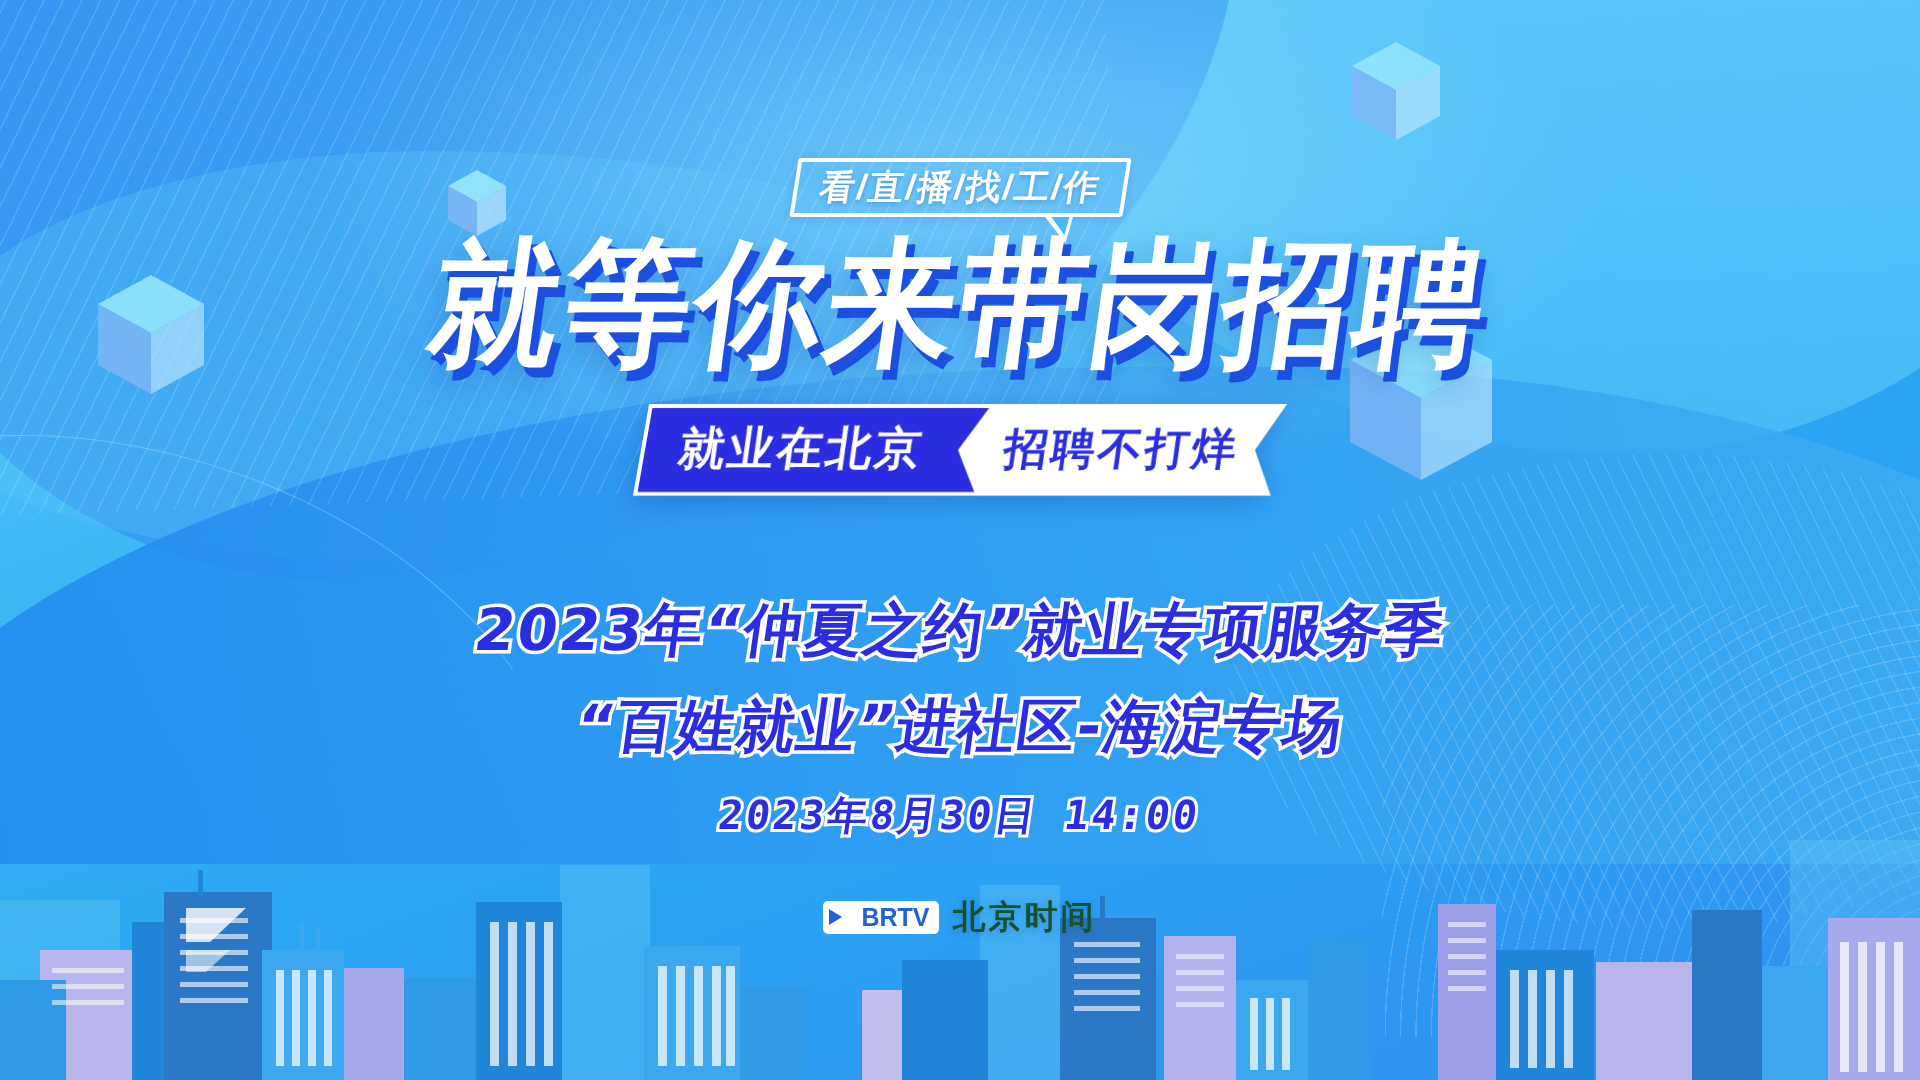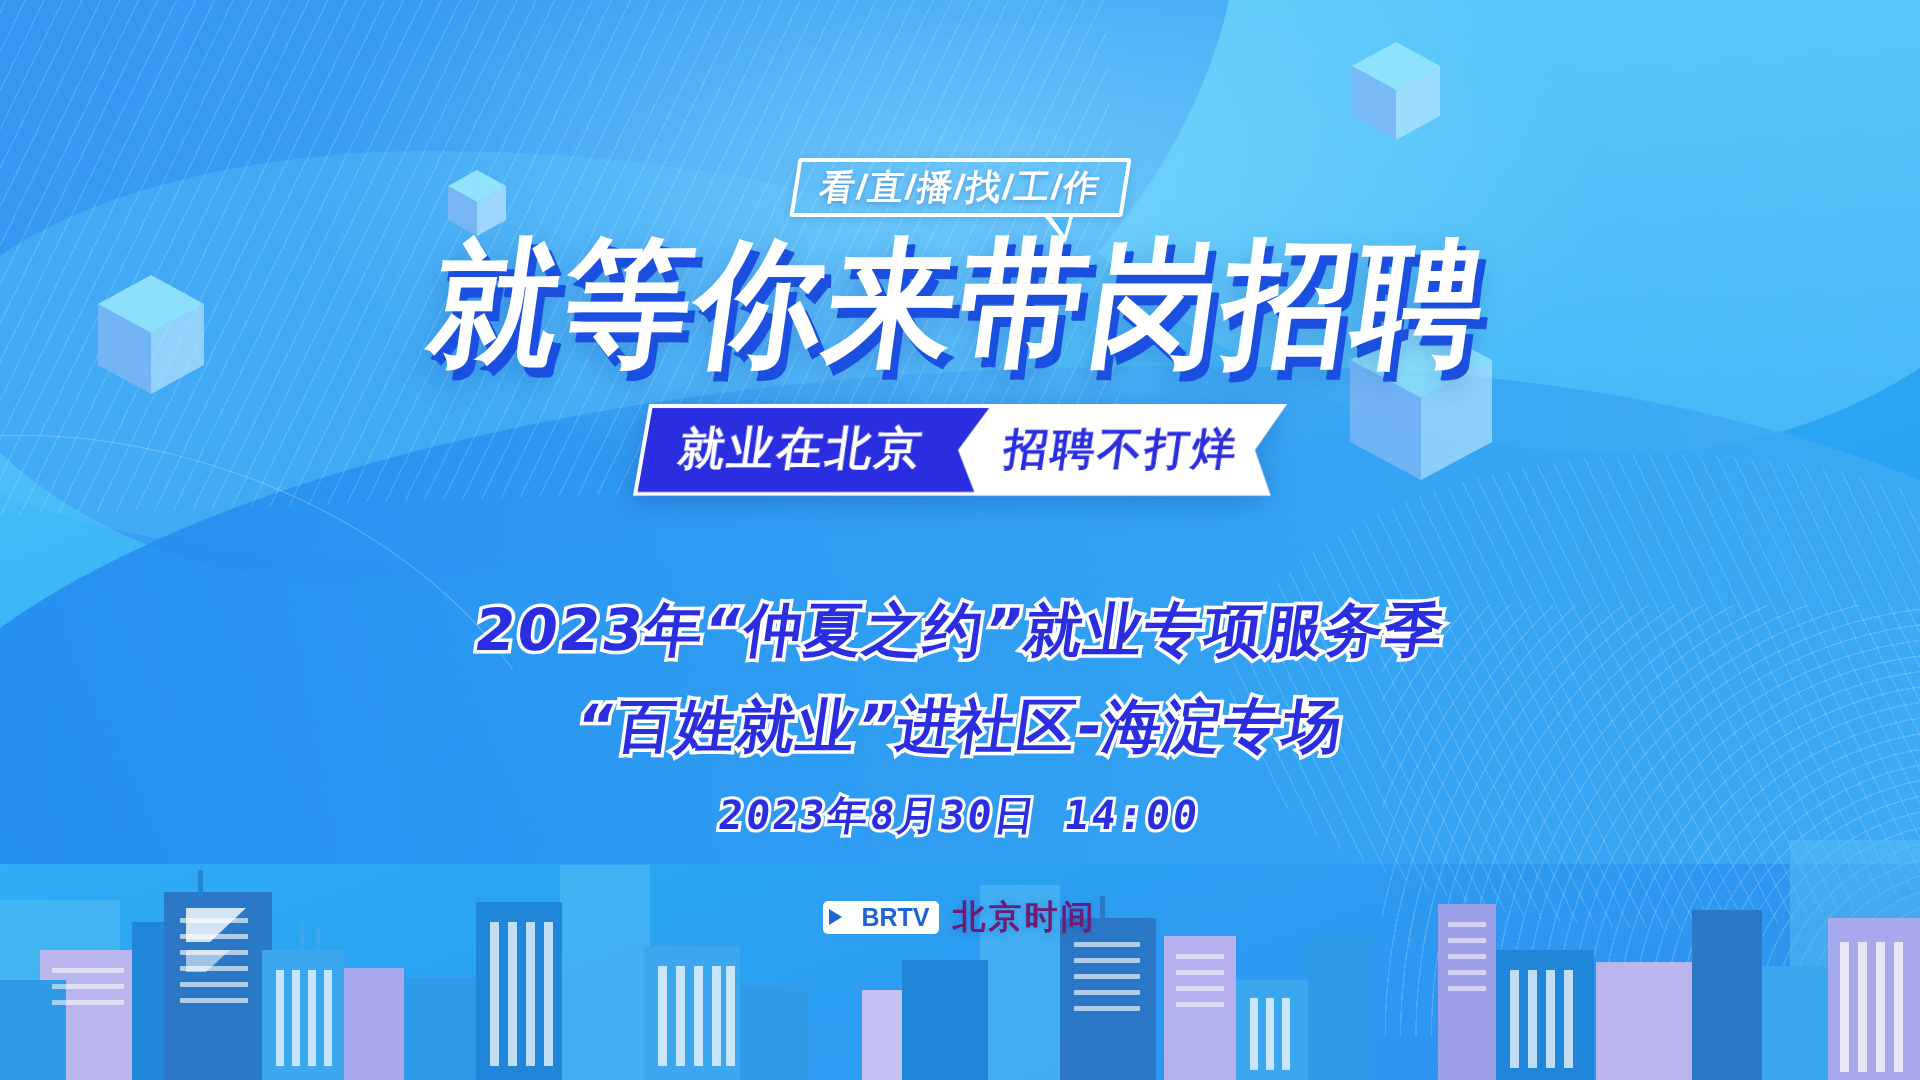--- a/index.html
+++ b/index.html
@@ -218,21 +218,21 @@
     border-left:13px solid #1f63d8;
     border-top:8px solid transparent;
     border-bottom:8px solid transparent;
   }
   .logo-brtv {
     font-size:25px; font-weight:900; color:#1f63d8;
     letter-spacing:0px; line-height:1;
     font-family:"Liberation Sans", sans-serif;
   }
   .logo-cn {
-    font-size:33px; font-weight:700; color:#701a75;
+    font-size:33px; font-weight:700; color:#14532d;
     letter-spacing:3px;
     text-shadow:0 2px 7px rgba(20,60,160,.3);
   }
 </style>
 </head>
 <body>
 
 <div id="banner">
 
   <div class="bg-base"></div>

